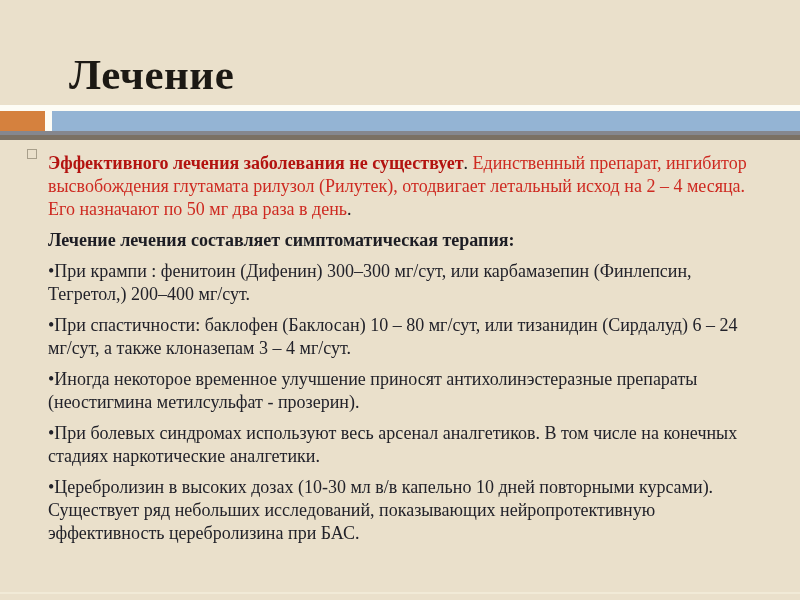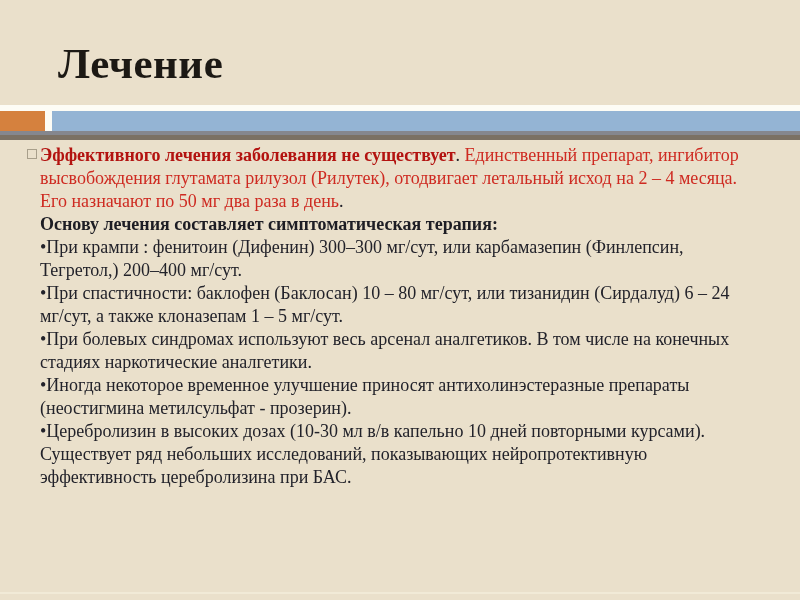--- a/index.html
+++ b/index.html
@@ -15,21 +15,21 @@
     overflow: hidden;
   }
   .slide-title {
     position: absolute;
     left: 58px; top: 40px;
     font-size: 43px;
     font-weight: bold;
     color: #1c1914;
     letter-spacing: 0.5px;
     line-height: 1.1;
-    margin: 0;
+    margin: 11px;
   }
   .band-white-strip {
     position: absolute;
     left: 0; top: 105px;
     width: 800px; height: 26px;
     background: #fdfcf5;
   }
   .accent-orange {
     position: absolute;
     left: 0; top: 111px;
@@ -68,21 +68,21 @@
     background: transparent;
   }
   .body-text {
     position: absolute;
     left: 40px; top: 144px;
     width: 716px;
     font-size: 18px;
     line-height: 23px;
     color: #22222a;
   }
-  .body-text p.para { margin: 0; padding: 0; }
+  .body-text p.para { margin: 8px; padding: 0; }
   .seg-red-bold { color: #b31310; font-weight: bold; }
   .seg-red      { color: #ce2a21; }
   .seg-dark     { color: #22222a; }
   .seg-dark-bold{ color: #1d1d24; font-weight: bold; }
 </style>
 </head>
 <body>
 
 <div class="slide">
 
@@ -91,22 +91,22 @@
   <div class="band-white-strip"></div>
   <div class="accent-orange"></div>
   <div class="accent-blue"></div>
   <div class="divider-gray"></div>
   <div class="divider-brown"></div>
 
   <div class="square-bullet"></div>
 
   <div class="body-text">
       <p class="para"><span class="seg-red-bold">Эффективного лечения заболевания не существует</span><span class="seg-dark">. </span><span class="seg-red">Единственный препарат, ингибитор высвобождения глутамата рилузол (Рилутек), отодвигает летальный исход на 2 – 4 месяца. Его назначают по 50 мг два раза в день</span><span class="seg-dark">.</span></p>
-      <p class="para"><span class="seg-dark-bold">Основу лечения составляет симптоматическая терапия:</span></p>
+      <p class="para"><span class="seg-dark-bold">Лечение лечения составляет симптоматическая терапия:</span></p>
       <p class="para"><span class="seg-dark">•При крампи : фенитоин (Дифенин) 300–300 мг/сут, или карбамазепин (Финлепсин, Тегретол,) 200–400 мг/сут.</span></p>
-      <p class="para"><span class="seg-dark">•При спастичности: баклофен (Баклосан) 10 – 80 мг/сут, или тизанидин (Сирдалуд) 6 – 24 мг/сут, а также клоназепам 1 – 5 мг/сут.</span></p>
+      <p class="para"><span class="seg-dark">•При спастичности: баклофен (Баклосан) 10 – 80 мг/сут, или тизанидин (Сирдалуд) 6 – 24 мг/сут, а также клоназепам 3 – 4 мг/сут.</span></p>
+      <p class="para"><span class="seg-dark">•Иногда некоторое временное улучшение приносят антихолинэстеразные препараты (неостигмина метилсульфат - прозерин).</span></p>
       <p class="para"><span class="seg-dark">•При болевых синдромах используют весь арсенал аналгетиков. В том числе на конечных стадиях наркотические аналгетики.</span></p>
-      <p class="para"><span class="seg-dark">•Иногда некоторое временное улучшение приносят антихолинэстеразные препараты (неостигмина метилсульфат - прозерин).</span></p>
       <p class="para"><span class="seg-dark">•Церебролизин в высоких дозах (10-30 мл в/в капельно 10 дней повторными курсами). Существует ряд небольших исследований, показывающих нейропротективную эффективность церебролизина при БАС.</span></p>
     </div>
 
   <div class="bottom-faint-line"></div>
 </div>
 
 </body></html>

